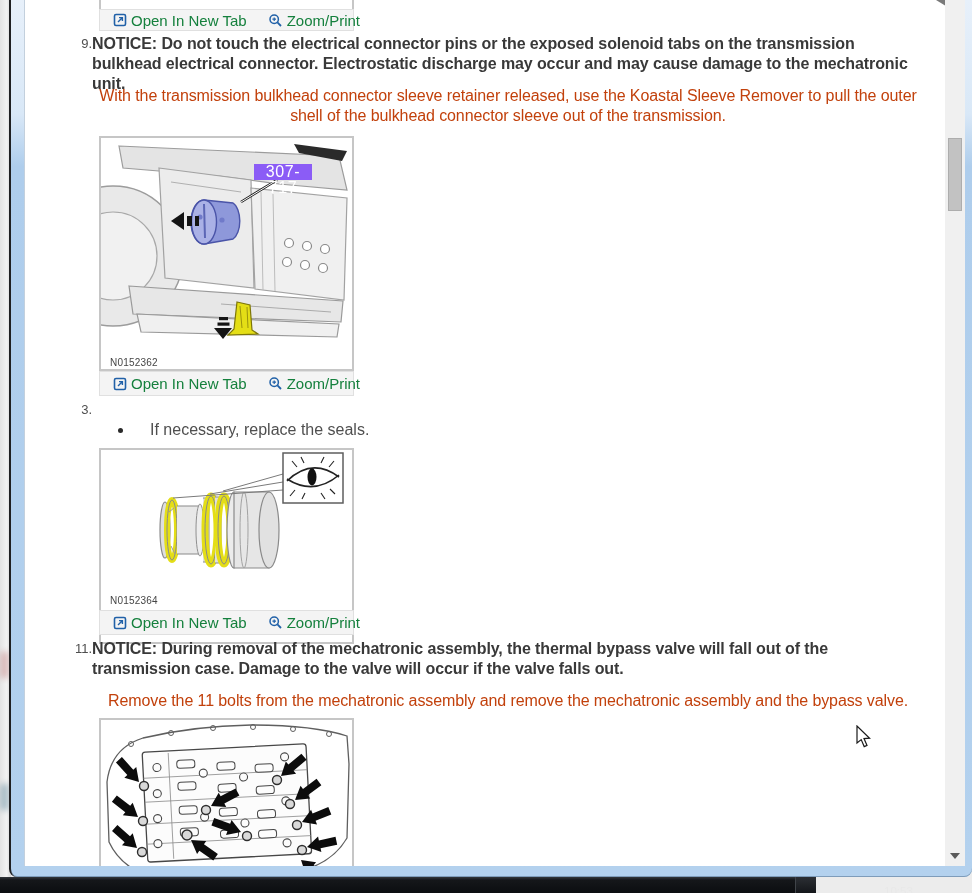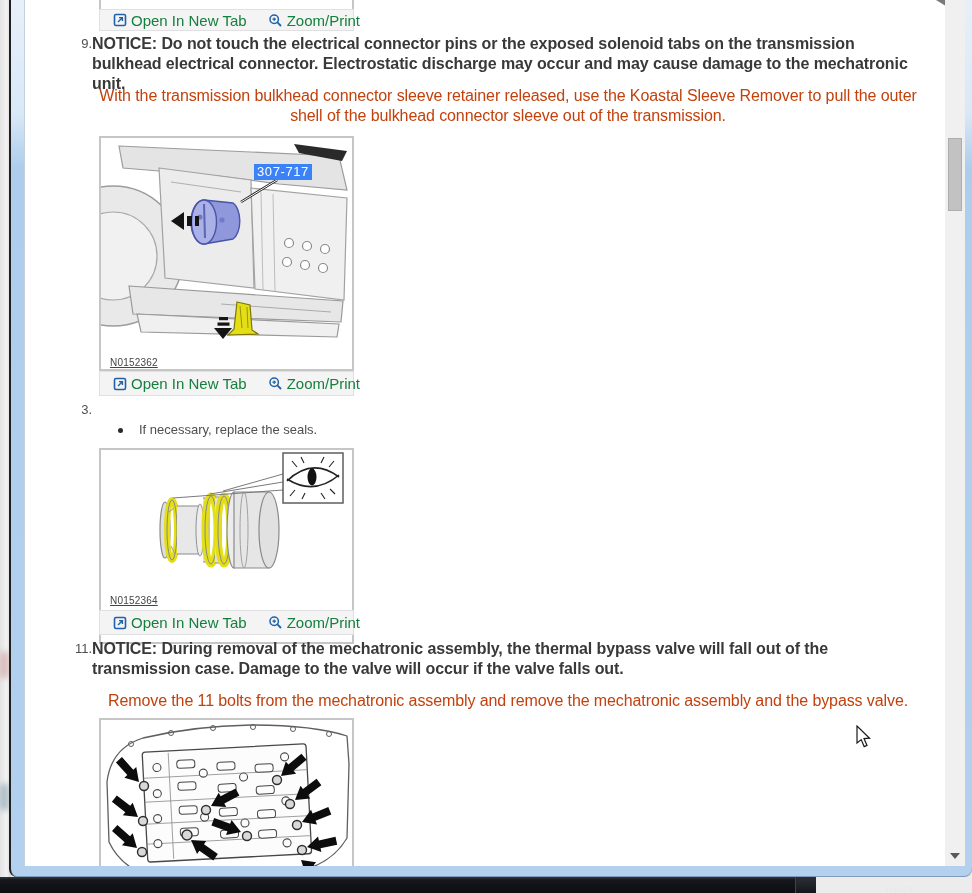--- a/index.html
+++ b/index.html
@@ -36,26 +36,26 @@
   .show-desktop { position:absolute; right:0; top:0; width:21px; height:16px;
     background:linear-gradient(180deg,#2c2f34,#14161a); border-left:1px solid #404449; }
 
   
   .step-num { position:absolute; width:26px; text-align:right; font-size:13px; color:#4e4e4e; line-height:20px; }
   .step-text { position:absolute; left:68px; width:832px; font-size:16px; line-height:20px; letter-spacing:-0.1px; }
   .notice { font-weight:bold; color:#393939; }
   .body-text { color:#c2410c;text-align:center; }
   .bullet-row { position:absolute; left:94px; }
   .bullet-dot { position:absolute; left:0; top:8px; width:5px; height:5px; border-radius:50%; background:#2a2a2a; }
-  .bullet-text { position:absolute; left:21px; width:400px; font-size:13px; line-height:20px; color:#4f4f4f; white-space:nowrap; }
+  .bullet-text { position:absolute; left:32px; width:400px; font-size:16px; line-height:20px; color:#4f4f4f; white-space:nowrap; }
 
   
   .fig-box { position:absolute; left:75px; width:255px; background:#fff; border:2px solid #c6c6c6; }
-  .fig-caption { position:absolute; left:9px; font-size:10px; color:#454545; letter-spacing:.2px;text-decoration:underline; }
-  .tool-label { position:absolute; background:#3b82f6; color:#fff; font-size:13px;
+  .fig-caption { position:absolute; left:9px; font-size:10px; color:#454545; letter-spacing:.2px; }
+  .tool-label { position:absolute; background:#8b5cf6; color:#fff; font-size:16px;
     letter-spacing:.6px; text-align:center; line-height:16px; }
 
   
   .link-bar { position:absolute; left:75px; width:255px; height:25px; background:#f4f4f4;
     border:1px solid #e0e0e0; display:flex; align-items:center; padding-left:13px; gap:21px; }
   .fig-link { display:flex; align-items:center; gap:4px; color:#15803d; font-size:15px;
     cursor:pointer; white-space:nowrap; }
   .fig-link svg { flex:0 0 auto; }
   .top-sliver { position:absolute; left:75px; top:0; width:255px; height:9px; background:#fff;
     border-left:2px solid #c6c6c6; border-right:2px solid #c6c6c6; }

